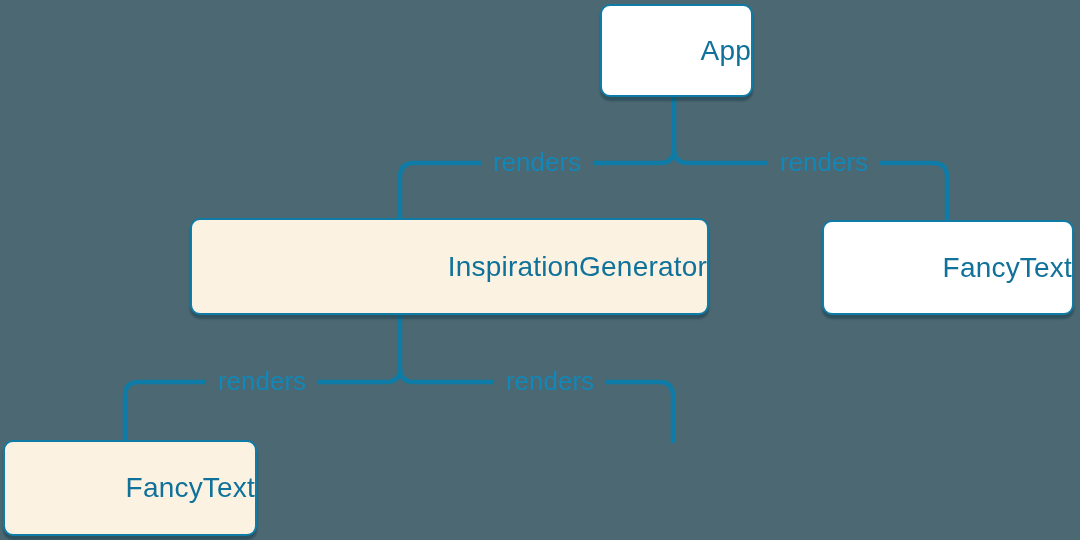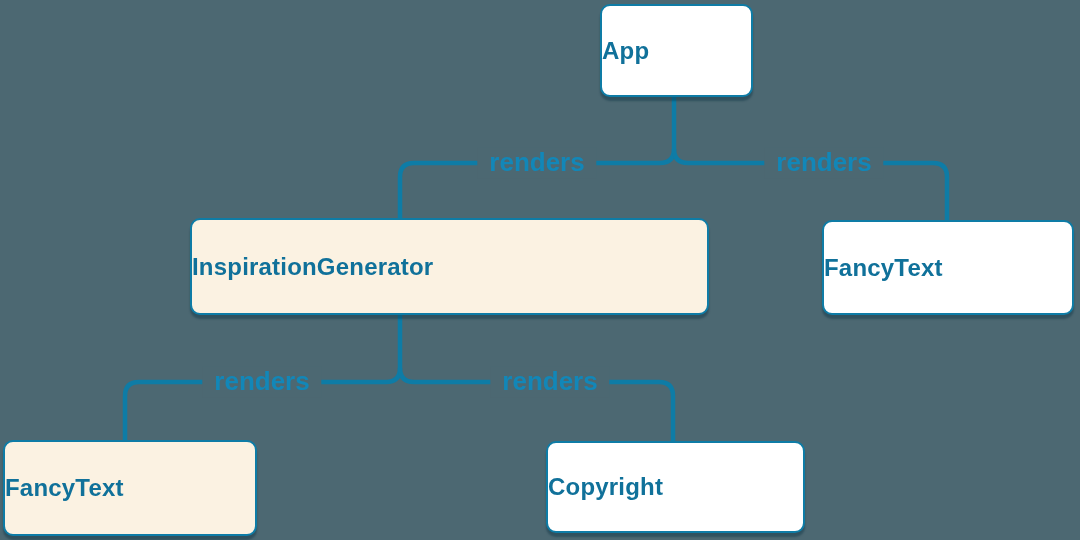--- a/index.html
+++ b/index.html
@@ -28,37 +28,37 @@
     stroke-width: 4.5;
   }
   .node {
     position: absolute;
     box-sizing: border-box;
     background: #FFFFFF;
     border: 2.5px solid #0E7CA6;
     border-radius: 10px;
     display: flex;
     align-items: center;
-    justify-content: flex-start;
+    justify-content: flex-end;
     color: #10719A;
-    font-size: 24px;
-    font-weight: 700;
+    font-size: 28px;
+    font-weight: 400;
     letter-spacing: 0.2px;
     box-shadow: 0 4px 2px rgba(8, 48, 64, 0.40);
   }
   .node.highlight {
     background: #FBF2E2;
   }
   .edge-label {
     position: absolute;
     transform: translate(-50%, -50%);
     background: #4C6872;
     color: #1287B8;
     font-size: 26px;
-    font-weight: 700;
+    font-weight: 400;
     padding: 0 12px;
     white-space: nowrap;
     line-height: 1.2;
   }
   
   .node-app            { left: 600px; top: 4px;   width: 153px; height: 93px; }
   .node-inspiration    { left: 190px; top: 218px; width: 519px; height: 97px; }
   .node-fancytext-top  { left: 822px; top: 220px; width: 252px; height: 95px; }
   .node-fancytext-bot  { left: 3px;   top: 440px; width: 254px; height: 96px; }
   .node-copyright      { left: 546px; top: 441px; width: 259px; height: 92px; }
@@ -89,22 +89,19 @@
   </div>
 
   <div class="node node-fancytext-top">
     <span>FancyText</span>
   </div>
 
   <div class="node highlight node-fancytext-bot">
     <span>FancyText</span>
   </div>
 
-  <div class="node node-copyright">
-    <span>Copyright</span>
-  </div>
 
   <span class="edge-label label-edge-0">renders</span>
   <span class="edge-label label-edge-1">renders</span>
   <span class="edge-label label-edge-2">renders</span>
   <span class="edge-label label-edge-3">renders</span>
 
 </div>
 
 </body></html>

